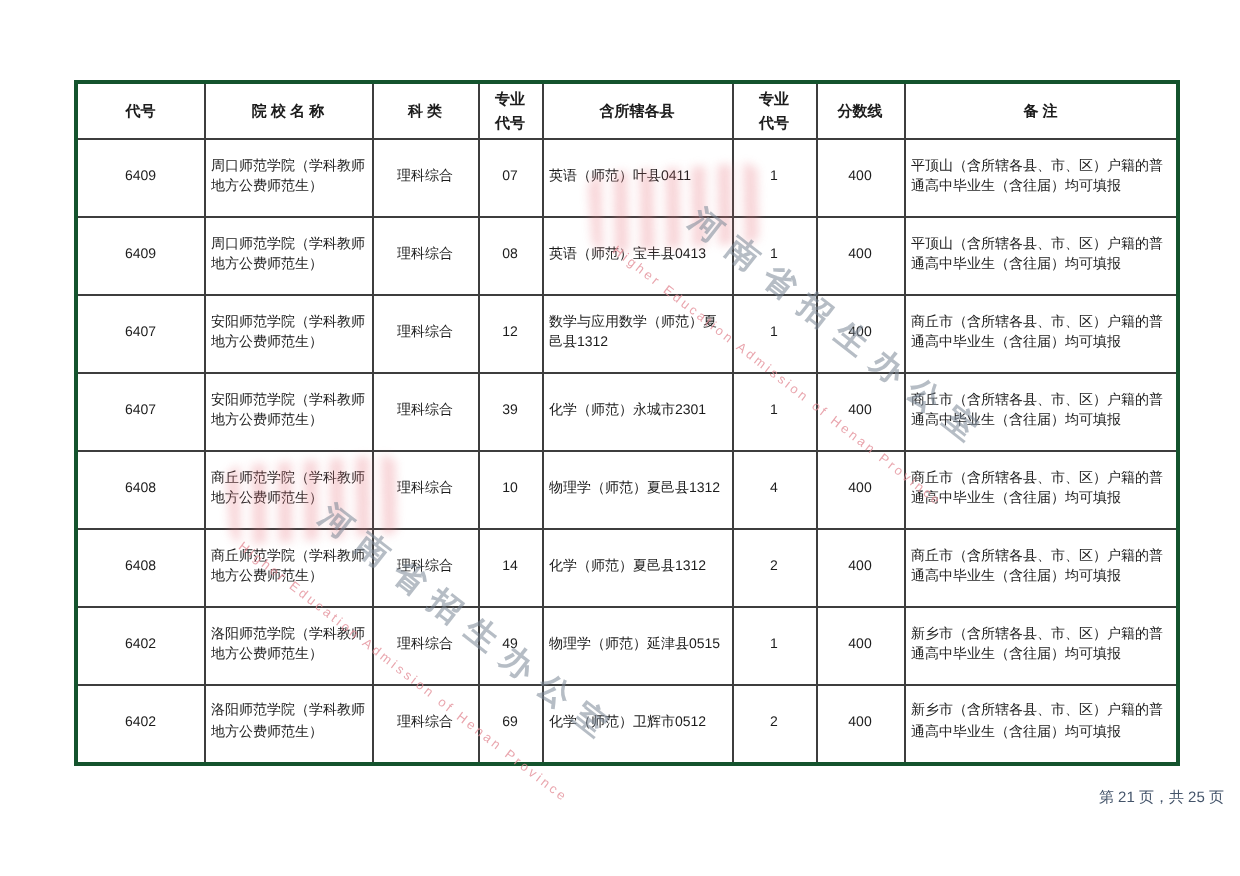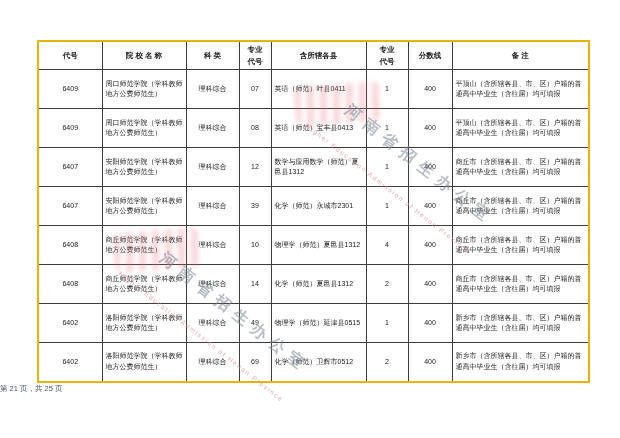--- a/index.html
+++ b/index.html
@@ -20,21 +20,21 @@
     background:transparent;z-index:2;
   }
   table.adm th,table.adm td{
     border:1px solid #3d3d3d;
     font-size:7px;line-height:1.5;
     padding:1px 3px;
     vertical-align:middle;
     word-break:break-all;
     color:#1c1c1c;
   }
-  table.adm{border:2px solid #eab308;}
+  table.adm{border:2px solid #14532d;}
   table.adm thead th{
     height:25px;font-weight:bold;font-size:7.5px;
     text-align:center;padding:1px 1px;
   }
   table.adm tbody tr{height:39px;}
   .c-center{text-align:center;}
   .c-left{text-align:left;}
   th .narrow{display:inline-block;width:16px;word-break:break-all;}
 
   
@@ -61,22 +61,22 @@
   #wm1 .wm-logo{left:0;top:0;}
   #wm1 .wm-cn{left:58px;top:16px;}
   #wm1 .wm-en{left:14px;top:38px;}
   #wm2{left:108px;top:228px;width:1px;height:1px;}
   #wm2 .wm-logo{left:6px;top:2px;}
   #wm2 .wm-cn{left:60px;top:20px;}
   #wm2 .wm-en{left:14px;top:42px;}
 
   
   .page-footer{
-    position:absolute;left:0;top:384px;width:572px;
-    text-align:left;font-size:7.5px;color:#44546a;z-index:2;
+    position:absolute;left:0;top:394px;width:572px;
+    text-align:right;font-size:7.5px;color:#44546a;z-index:2;padding-left:40px;
   }
 </style>
 </head>
 <body>
 
 <div class="sheet">
 
   <div class="wm" id="wm1">
     <div class="wm-logo"></div>
     <div class="wm-cn">河南省招生办公室</div>

